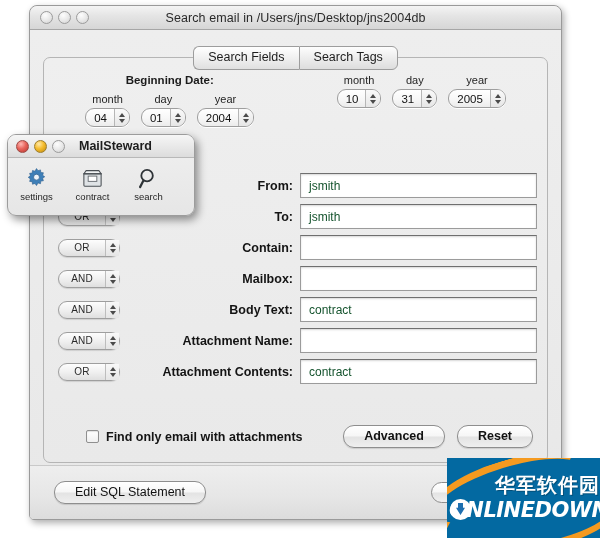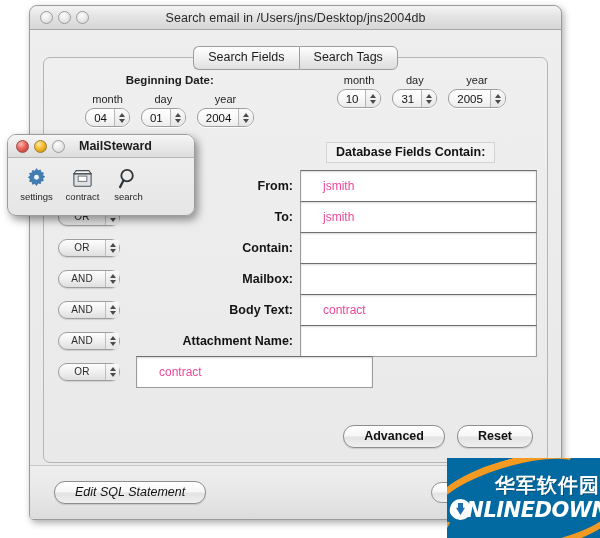--- a/index.html
+++ b/index.html
@@ -136,28 +136,28 @@
     border-left: 1px solid #bdbdbd;
     display: flex; flex-direction: column; align-items: center; justify-content: center; gap: 2px;
     background: linear-gradient(to bottom, #f8f8f8, #e5e5e5);
   }
   .row .lblcell {
     flex: 1; text-align: right; padding-right: 7px;
     font-size: 12.5px; font-weight: bold; color: #141414;
   }
   .row .fldcell { width: 247px; padding-right: 10px; }
   .textfield {
-    height: 32px; width: 100%;
+    height: 25px; width: 100%;
     background: #ffffff;
     border: 1px solid #9b9b9b;
     border-top-color: #6f6f6f;
     box-shadow: inset 0 1px 2px rgba(0,0,0,.16);
     display: flex; align-items: center;
-    padding: 0 22px;
-    font-size: 12px; color: #ec4899;
+    padding: 0 8px;
+    font-size: 12px; color: #14532d;
   }
 
   
   #bottom-controls {
     position: absolute; left: 0; right: 0; bottom: 14px;
     display: flex; align-items: center;
   }
   #attach-check { display: flex; align-items: center; margin-left: 42px; gap: 7px; }
   .checkbox {
     width: 13px; height: 13px;
@@ -181,21 +181,21 @@
   }
 
   
   #footer {
     position: absolute; left: 0; right: 0; bottom: 0; height: 54px;
     border-top: 1px solid #c9c9c9;
     background: linear-gradient(to bottom, #eeeeee 0%, #e6e6e6 60%, #dcdcdc 100%);
     display: flex; align-items: center;
   }
   #footer .capsule { font-weight: normal; }
-  #edit-sql { margin-left: 24px; font-style: italic; }
+  #edit-sql { margin-left: 24px; }
   #footer-right-btn {
     margin-left: auto; margin-right: 20px;
     width: 110px; height: 21px;
     border: 1px solid #8e8e8e; border-radius: 11px;
     background: linear-gradient(to bottom, #ffffff 0%, #f6f6f6 48%, #e3e3e3 52%, #efefef 100%);
   }
 
   
   #palette {
     position: absolute;
@@ -211,21 +211,21 @@
   #palette-title {
     height: 23px;
     background: linear-gradient(to bottom, #f6f6f6 0%, #e8e8e8 55%, #dcdcdc 100%);
     border-bottom: 1px solid #b8b8b8;
     display: flex; align-items: center; padding-left: 8px; gap: 5px;
     position: relative;
   }
   #palette-title .pt-text {
     font-size: 12.5px; font-weight: bold; color: #1d1d1d; margin-left: 9px;
   }
-  #toolbar { display: flex; padding: 5px 6px 0; gap: 1px; }
+  #toolbar { display: flex; padding: 5px 6px 0; gap: 11px; }
   .tbitem {
     width: 45px; text-align: center;
     display: flex; flex-direction: column; align-items: center; gap: 1px;
   }
   .tbicon { height: 27px; display: flex; align-items: flex-end; justify-content: center; }
   .tblabel { font-size: 9.5px; color: #262626; }
 
   
   #watermark {
     position: absolute;
@@ -359,21 +359,20 @@
                 <div class="stepper">
                   <div class="arr up"></div>
                   <div class="arr down"></div>
                 </div>
               </div>
             </div>
           </div>
         </div>
       </div>
 
-      <div id="dbfields-label">Database Fields Contain:</div>
 
       <div id="rows">
 
         <div class="row">
           <div class="opcell"></div>
           <div class="lblcell">From:</div>
           <div class="fldcell">
             <div class="textfield">jsmith</div>
           </div>
         </div>
@@ -461,27 +460,32 @@
         <div class="row">
           <div class="opcell">
             <div class="popup">
               <div class="ptext">OR</div>
               <div class="pstep">
                 <div class="arr up"></div>
                 <div class="arr down"></div>
               </div>
             </div>
           </div>
+          <div class="lblcell">Attachment Contents:</div>
           <div class="fldcell">
             <div class="textfield">contract</div>
           </div>
         </div>
       </div>
 
       <div id="bottom-controls">
+        <div id="attach-check">
+          <div class="checkbox"></div>
+          <div class="ctext">Find only email with attachments</div>
+        </div>
         <div id="bottom-buttons">
           <div class="capsule">Advanced</div>
           <div class="capsule">Reset</div>
         </div>
       </div>
     </div>
 
     <div id="footer">
       <div class="capsule" id="edit-sql">Edit SQL Statement</div>
       <div id="footer-right-btn"></div>

